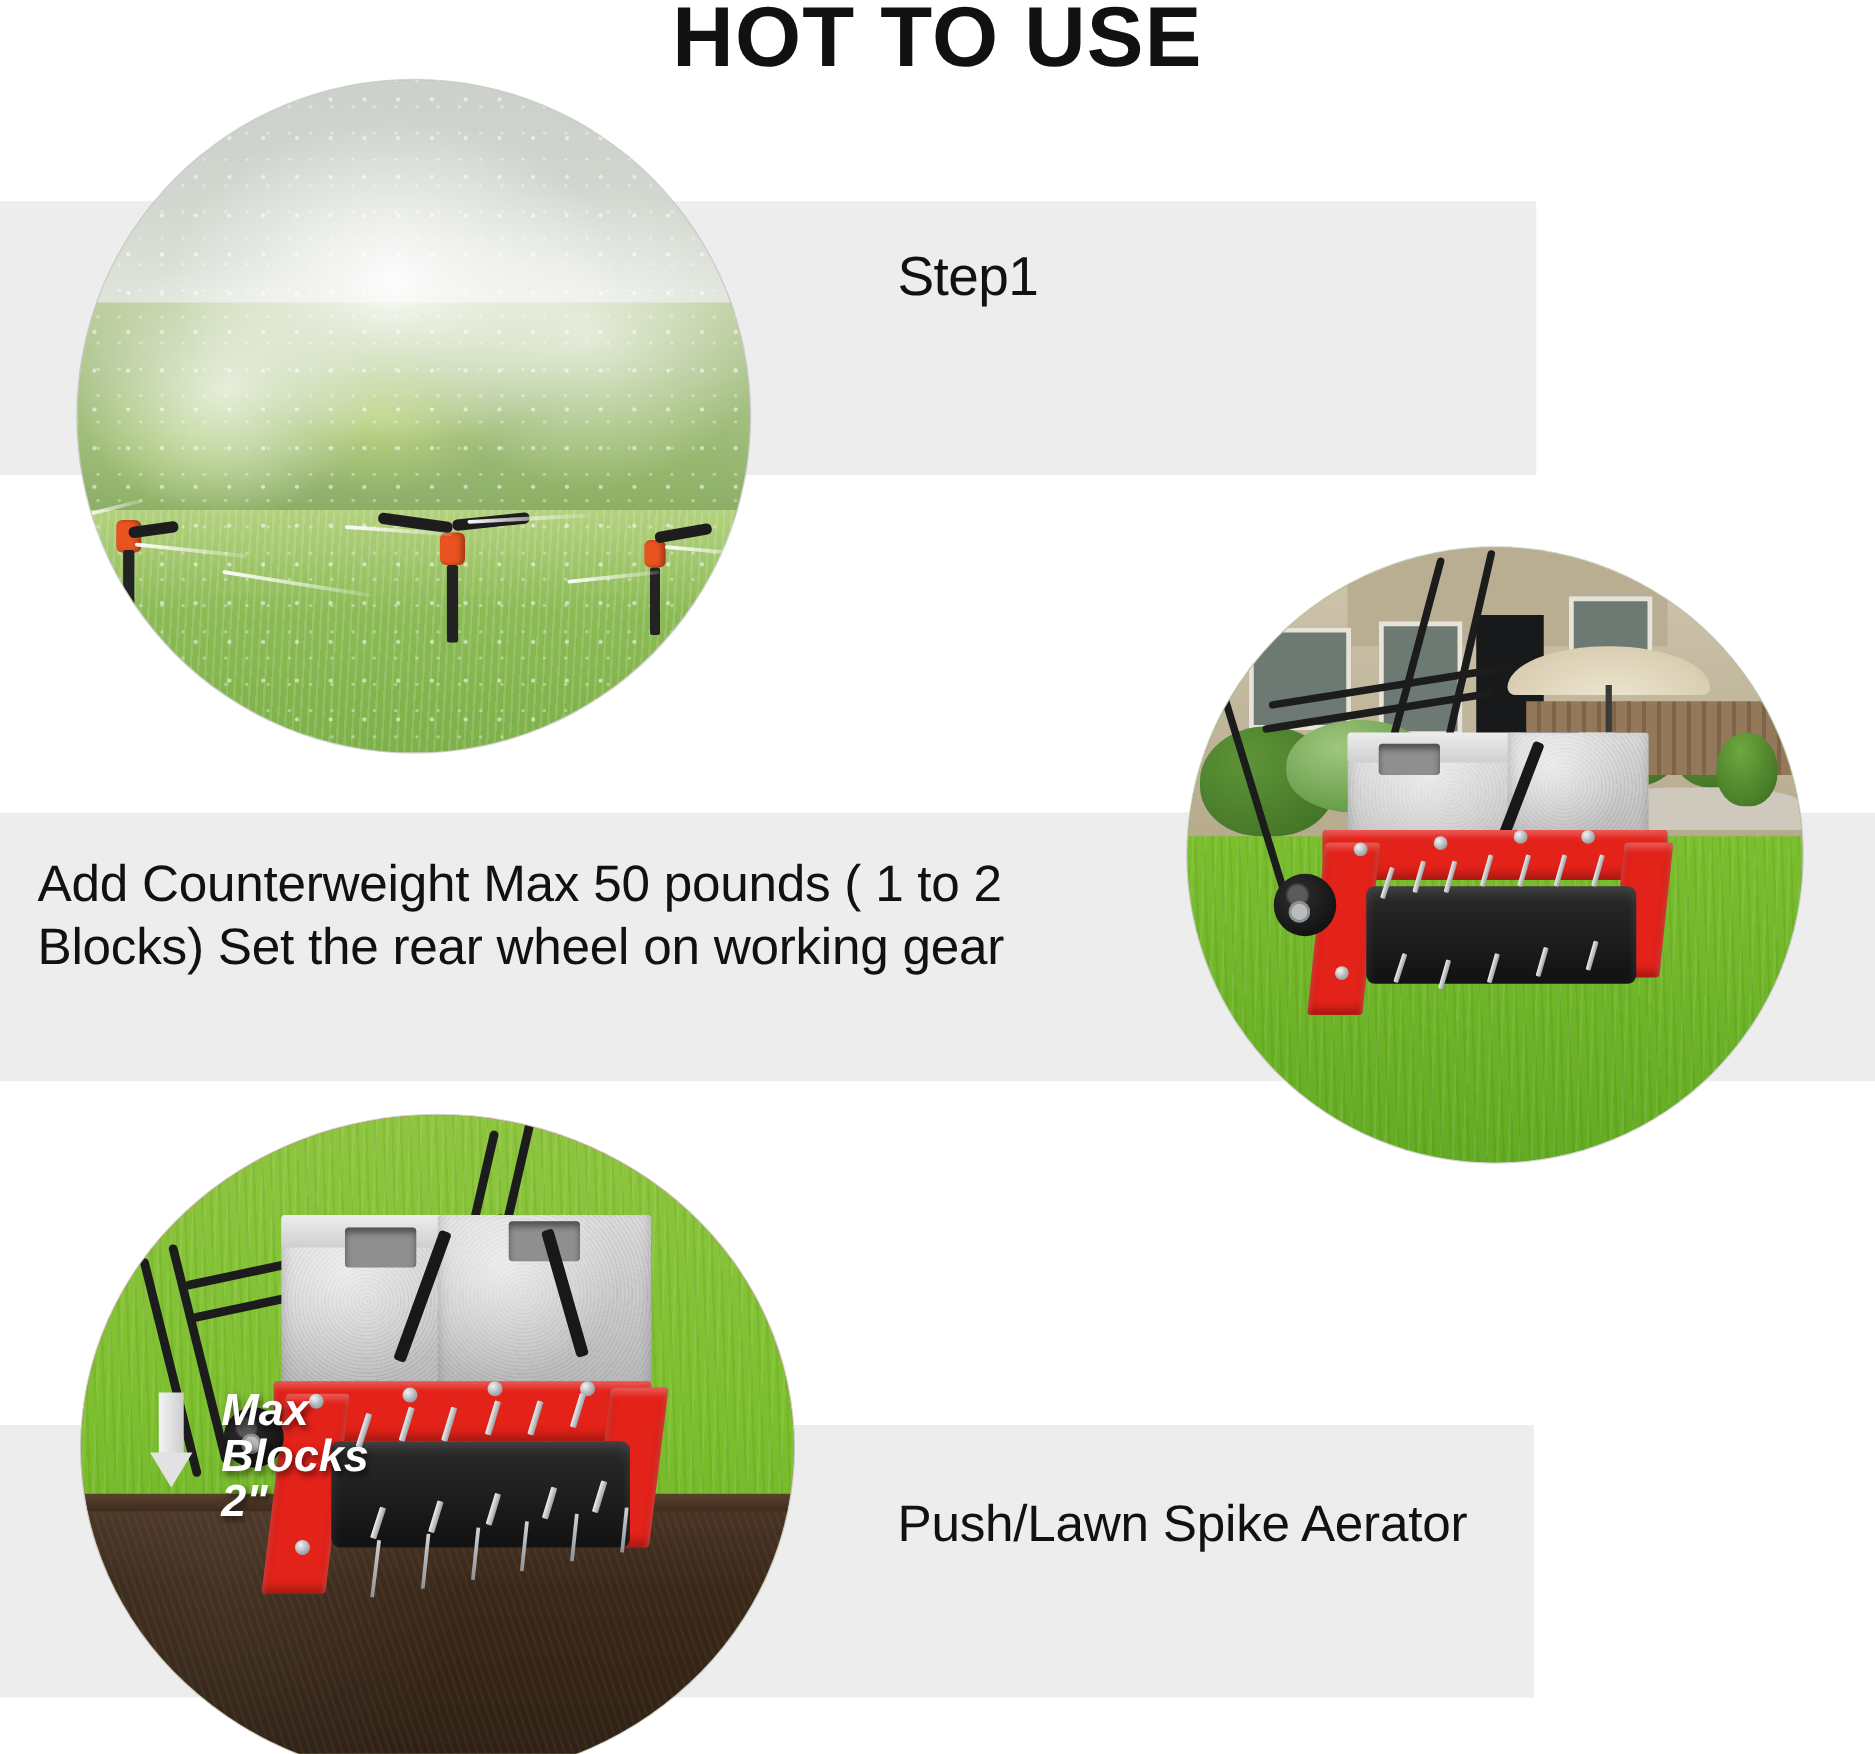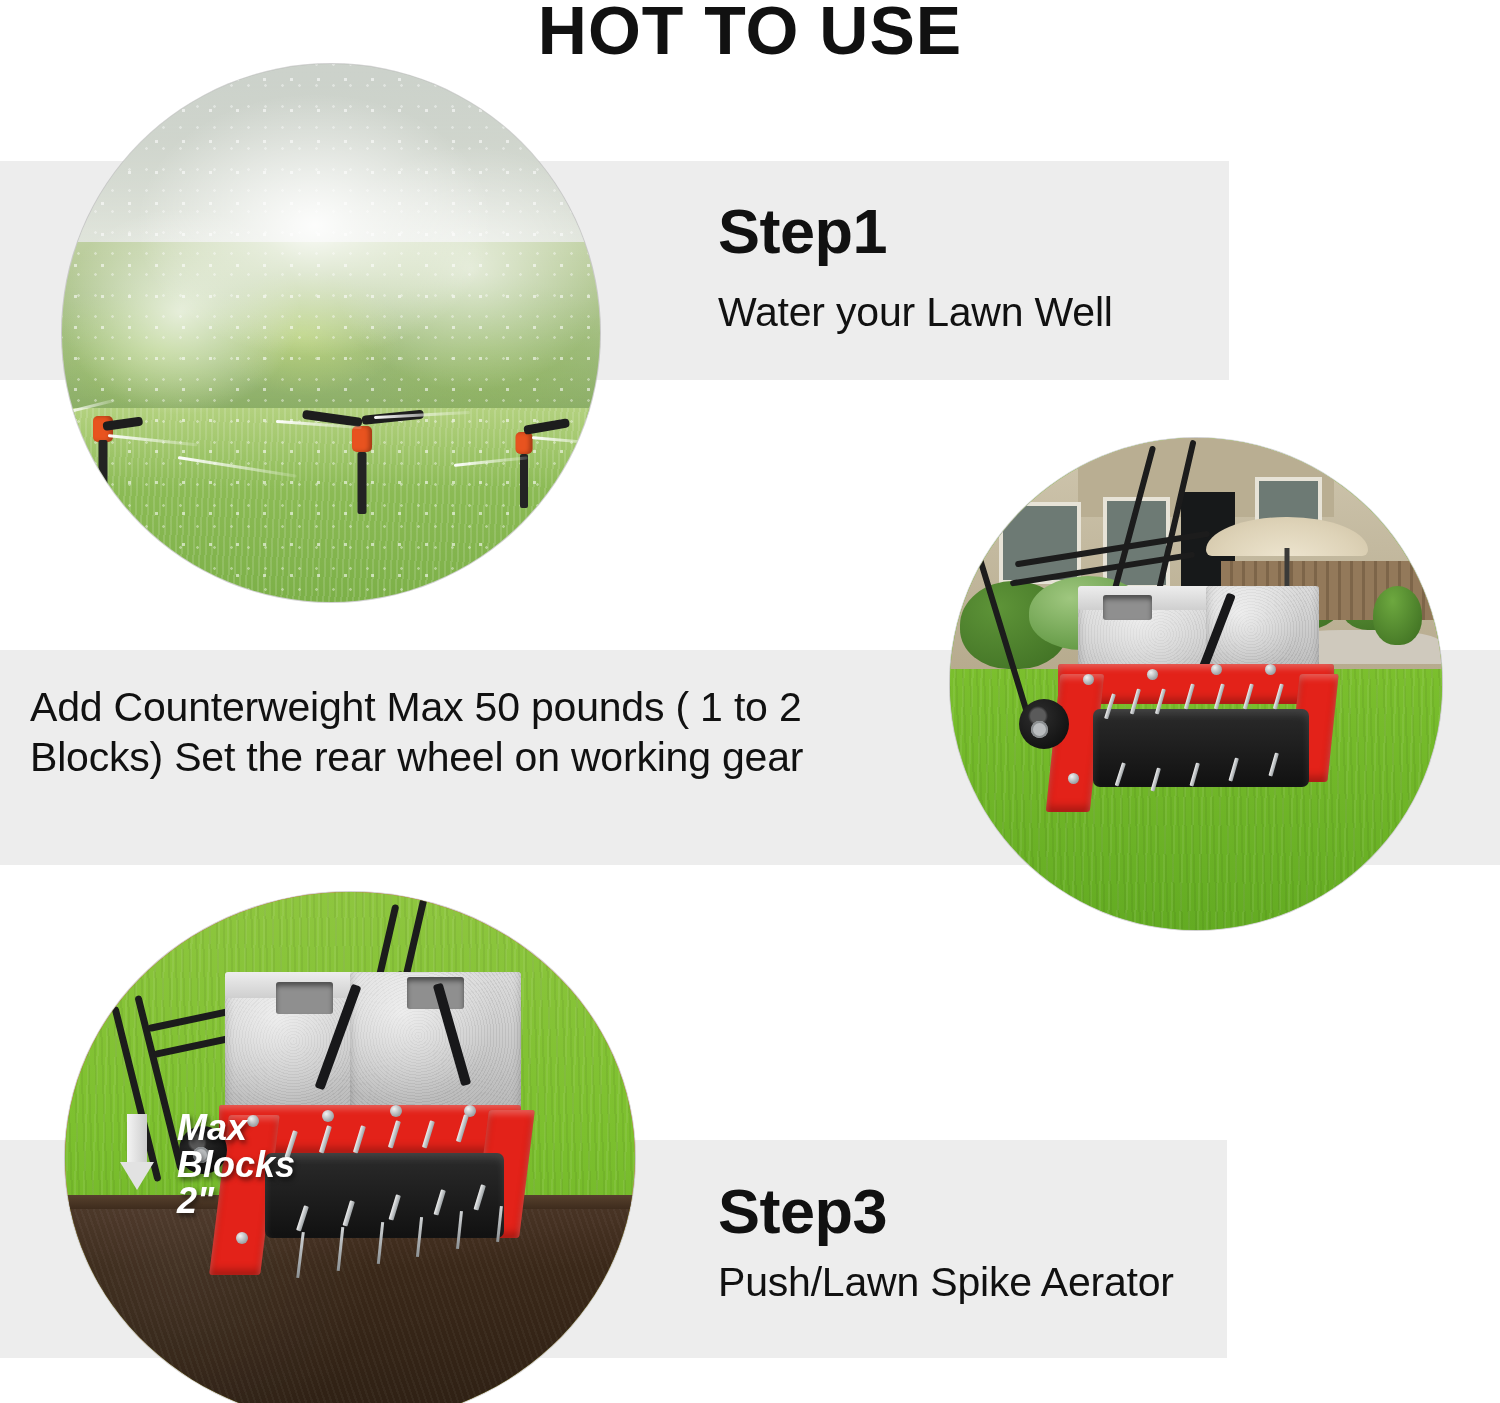--- a/index.html
+++ b/index.html
@@ -20,21 +20,21 @@
   }
 
   
   .band{position:absolute;background:#ededed;}
   #band1{left:0;  top:161px;  width:1229px;height:219px;}
   #band2{left:0;  top:650px;  width:1500px;height:215px;}
   #band3{left:0;  top:1140px; width:1227px;height:218px;}
 
   
   .txt{position:absolute;color:#111;}
-  .steph{font-size:63px;font-weight:bold;line-height:1.0;letter-spacing:-.5px;}
+  .steph{font-size:44px;font-weight:normal;line-height:1.0;letter-spacing:-.5px;}
   .stepb{font-size:41px;font-weight:normal;line-height:1.22;letter-spacing:-.2px;}
 
   #t1{left:718px;top:200px;width:520px;}
   #t1 .stepb{margin-top:24px;}
   #t2{left:30px;top:660px;width:866px;text-align:left;}
   #t2 .steph{text-align:right;}
   #t2 .stepb{margin-top:22px;}
   #t3{left:718px;top:1180px;width:520px;}
   #t3 .stepb{margin-top:14px;}
 
@@ -329,25 +329,23 @@
       <div class="depth" style="left:112px;top:218px;">
         <div>Max</div>
         <div>Blocks</div>
         <div>2"</div>
       </div>
     </div>
   </div>
 
   <div class="txt" id="t1">
     <div class="steph">Step1</div>
-    <div class="stepb">Water your Lawn Well</div>
   </div>
 
   <div class="txt" id="t2">
     <div class="stepb">Add Counterweight Max 50 pounds ( 1 to 2 Blocks) Set the rear wheel on working gear</div>
   </div>
 
   <div class="txt" id="t3">
-    <div class="steph">Step3</div>
     <div class="stepb">Push/Lawn Spike Aerator</div>
   </div>
 
 </div>
 
 </body></html>

